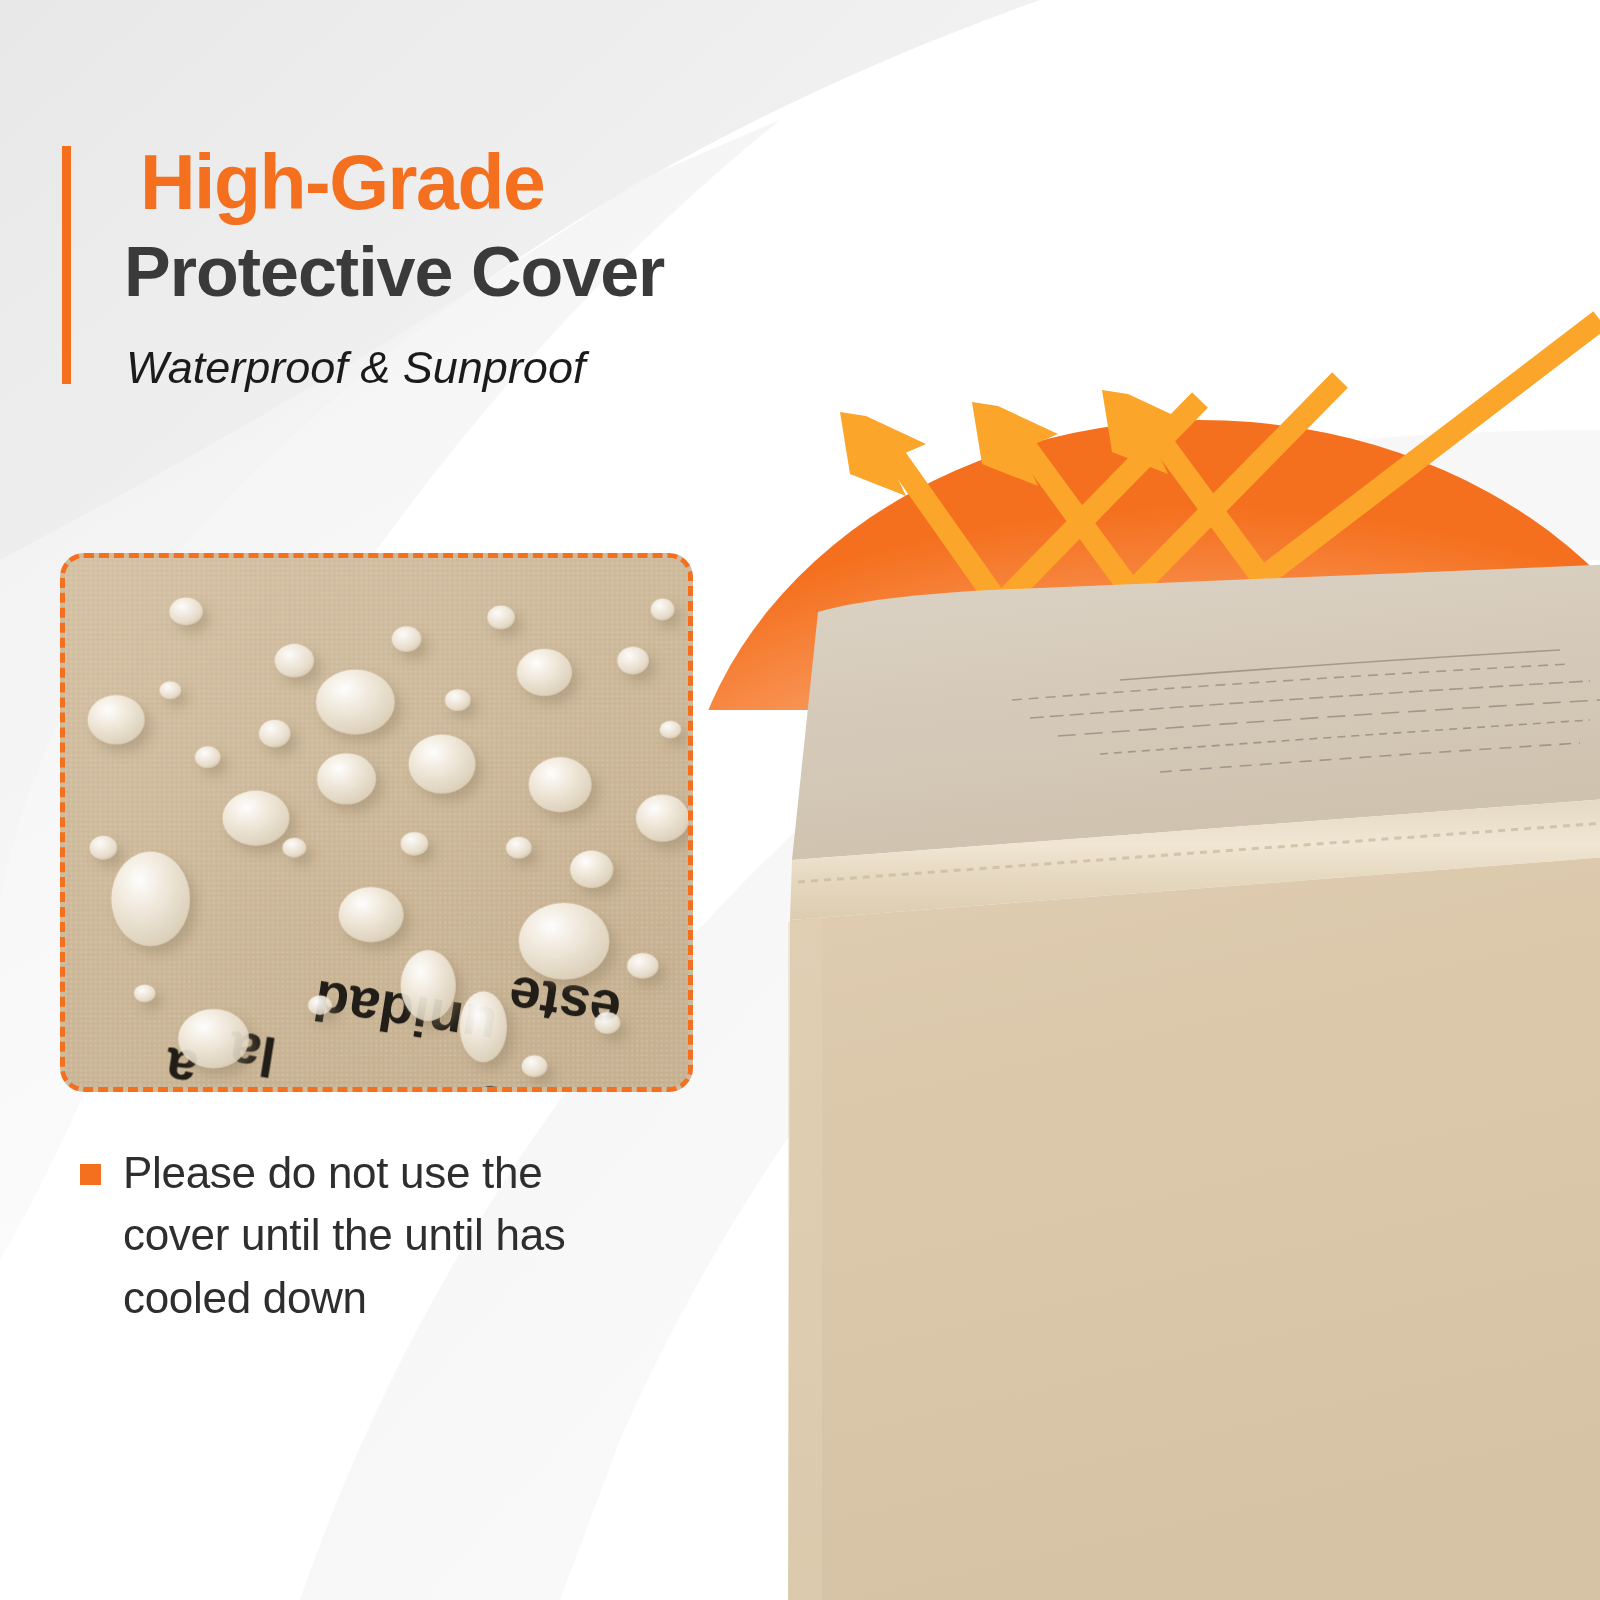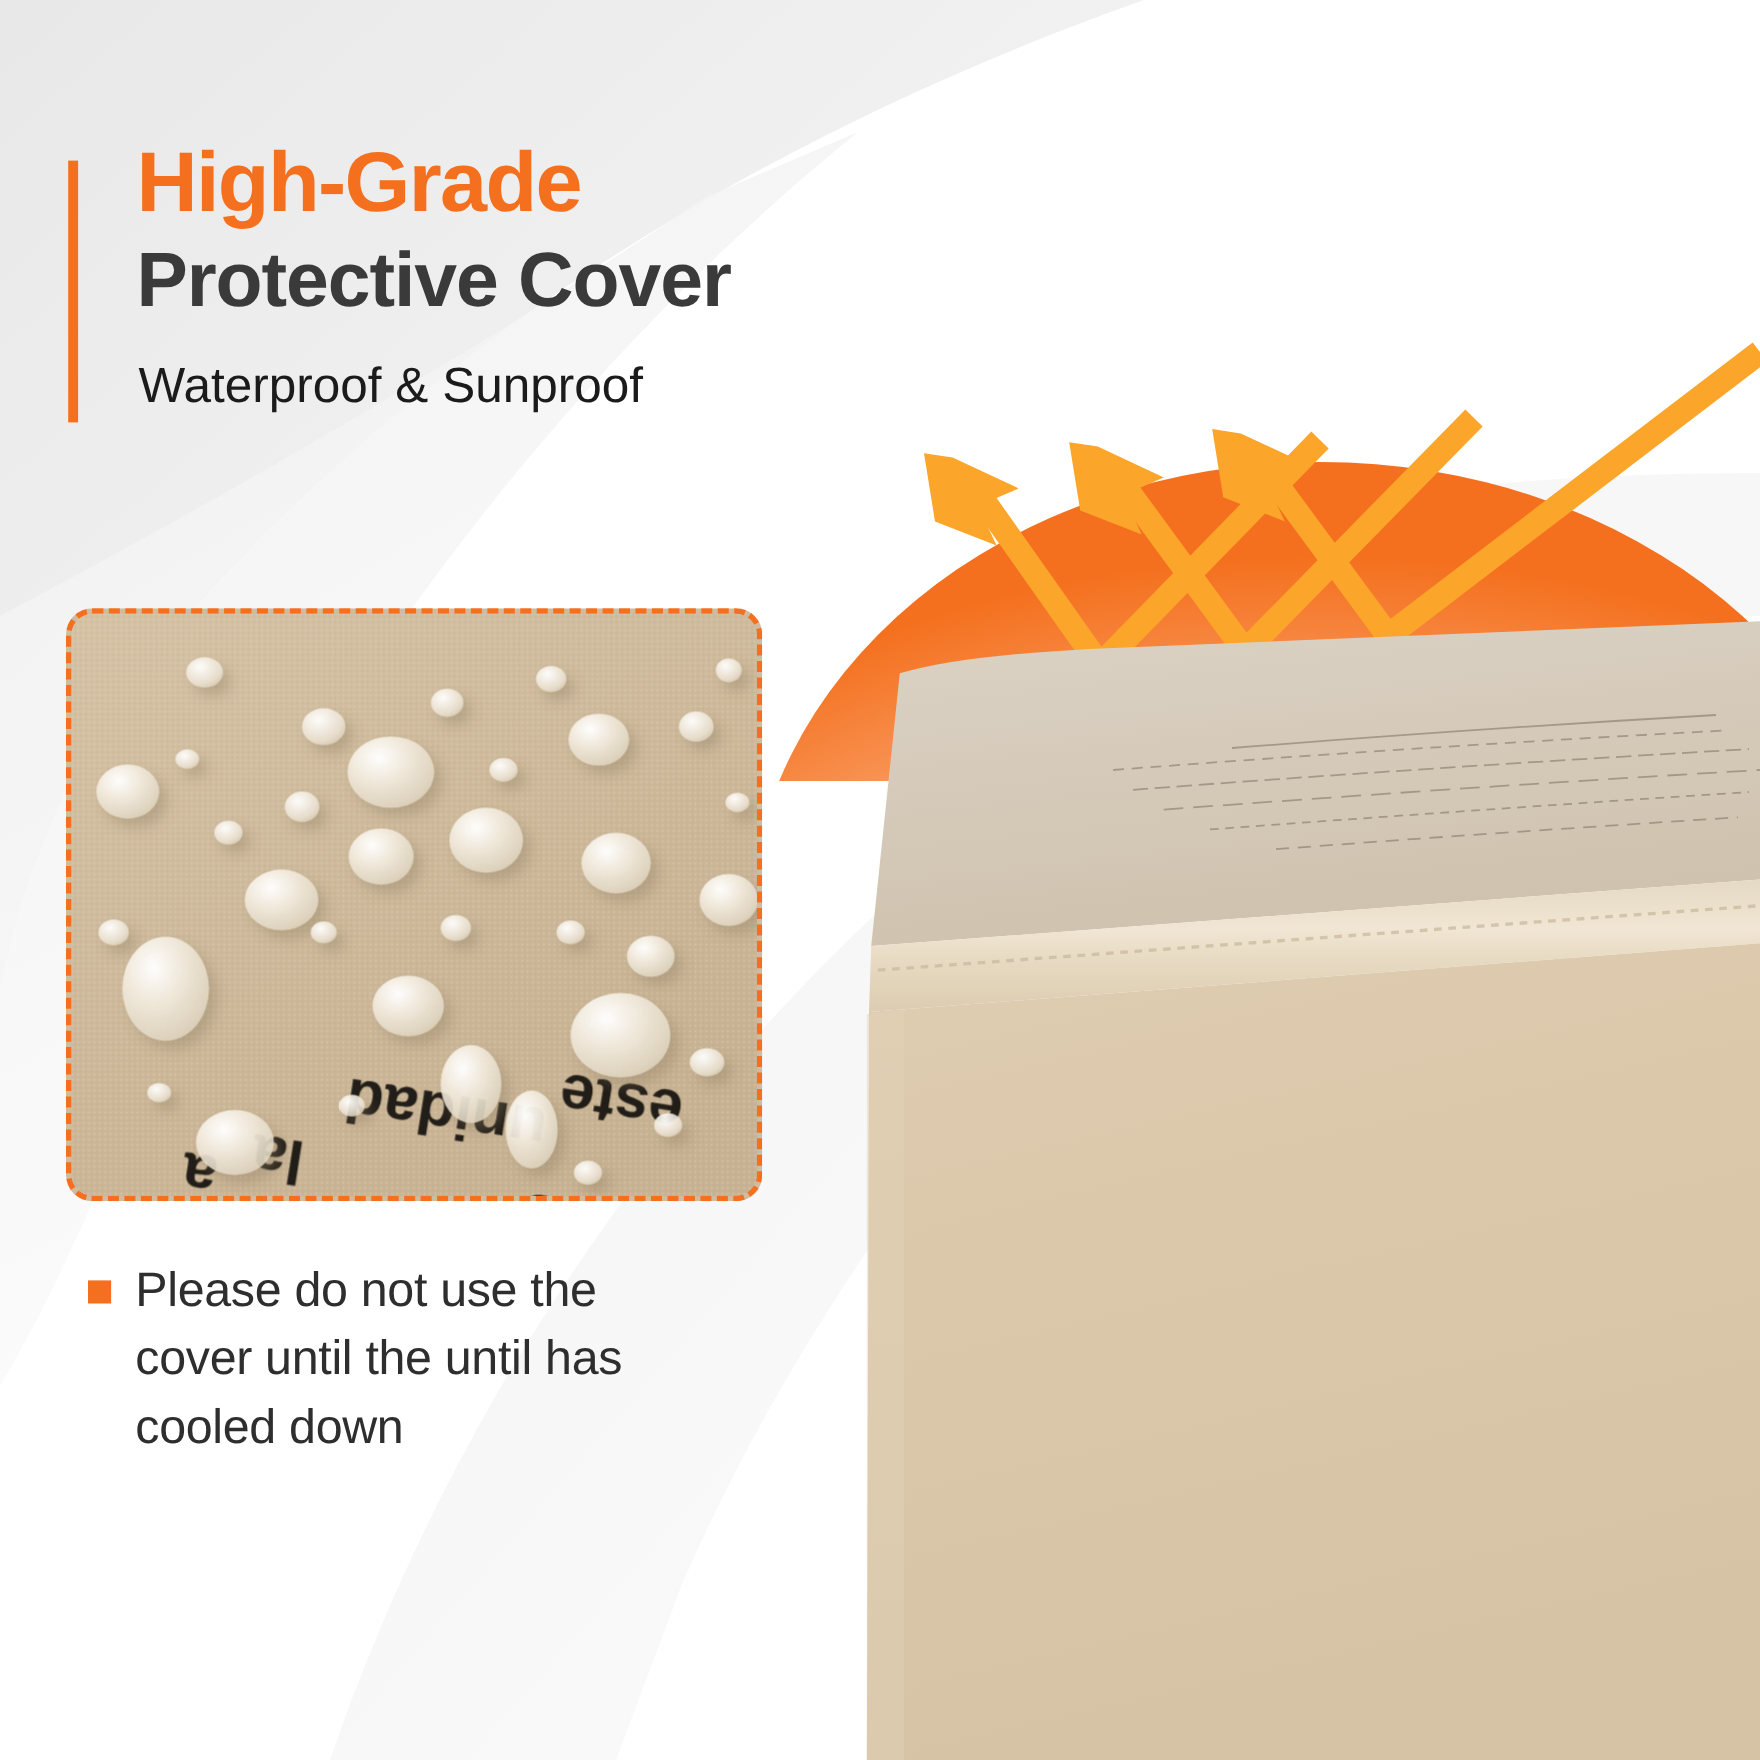--- a/index.html
+++ b/index.html
@@ -38,40 +38,41 @@
     left: 124px;
     top: 128px;
     width: 860px;
   }
   .title-line1 {
     font-size: 77px;
     font-weight: bold;
     color: #F4701E;
     letter-spacing: -1.5px;
     line-height: 1.0;
-    margin: 0;
+    margin: 16px;
     white-space: nowrap;
   }
   .title-line2 {
     font-size: 70px;
     font-weight: bold;
     color: #3A3A3A;
     letter-spacing: -1px;
     line-height: 1.0;
     margin: 14px 0 0 0;
     white-space: nowrap;
   }
   .subtitle {
     font-size: 45px;
     font-weight: normal;
     color: #1B1B1B;
     letter-spacing: 0px;
     line-height: 1.0;
     margin: 38px 0 0 2px;
     white-space: nowrap;
+    font-style: italic;
   }
 
   
   .sun-graphic {
     position: absolute;
     left: 640px;
     top: 150px;
     width: 960px;
     height: 560px;
     pointer-events: none;

